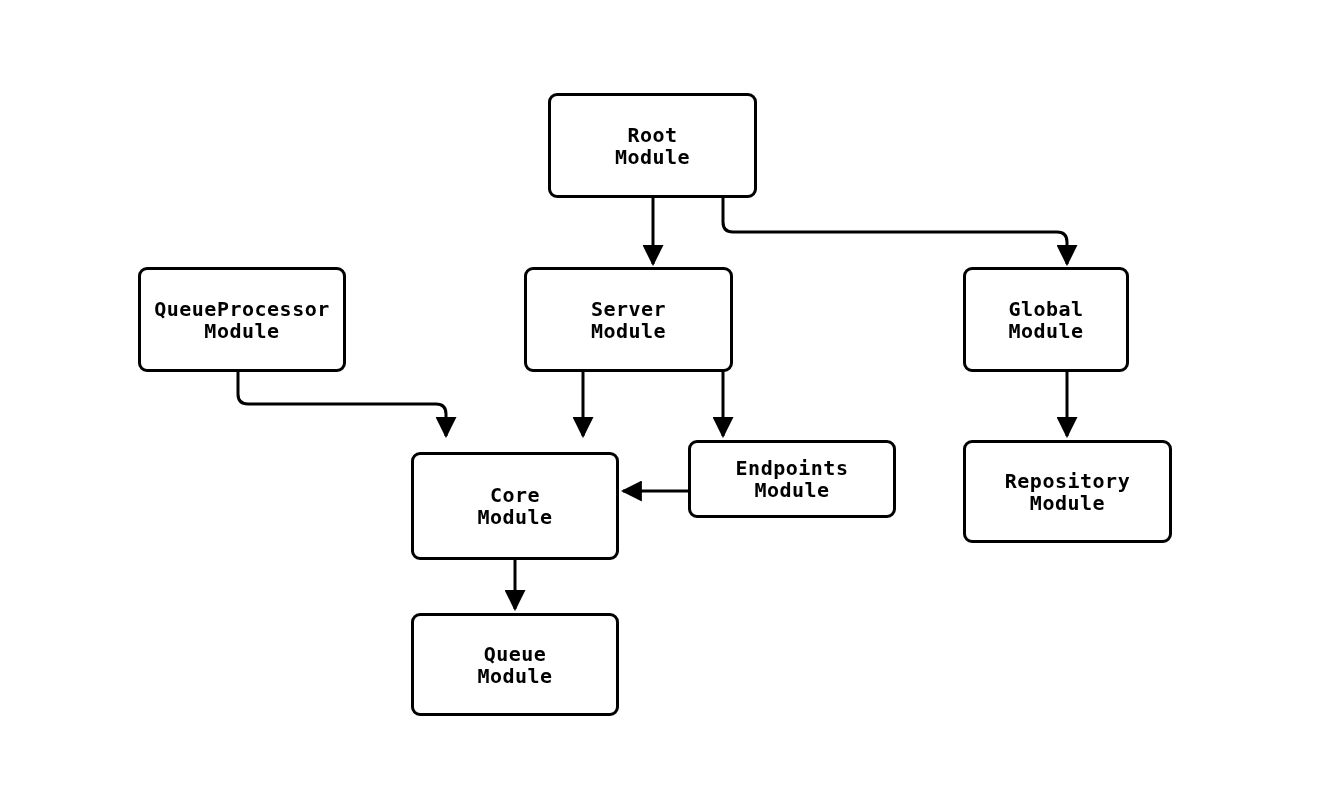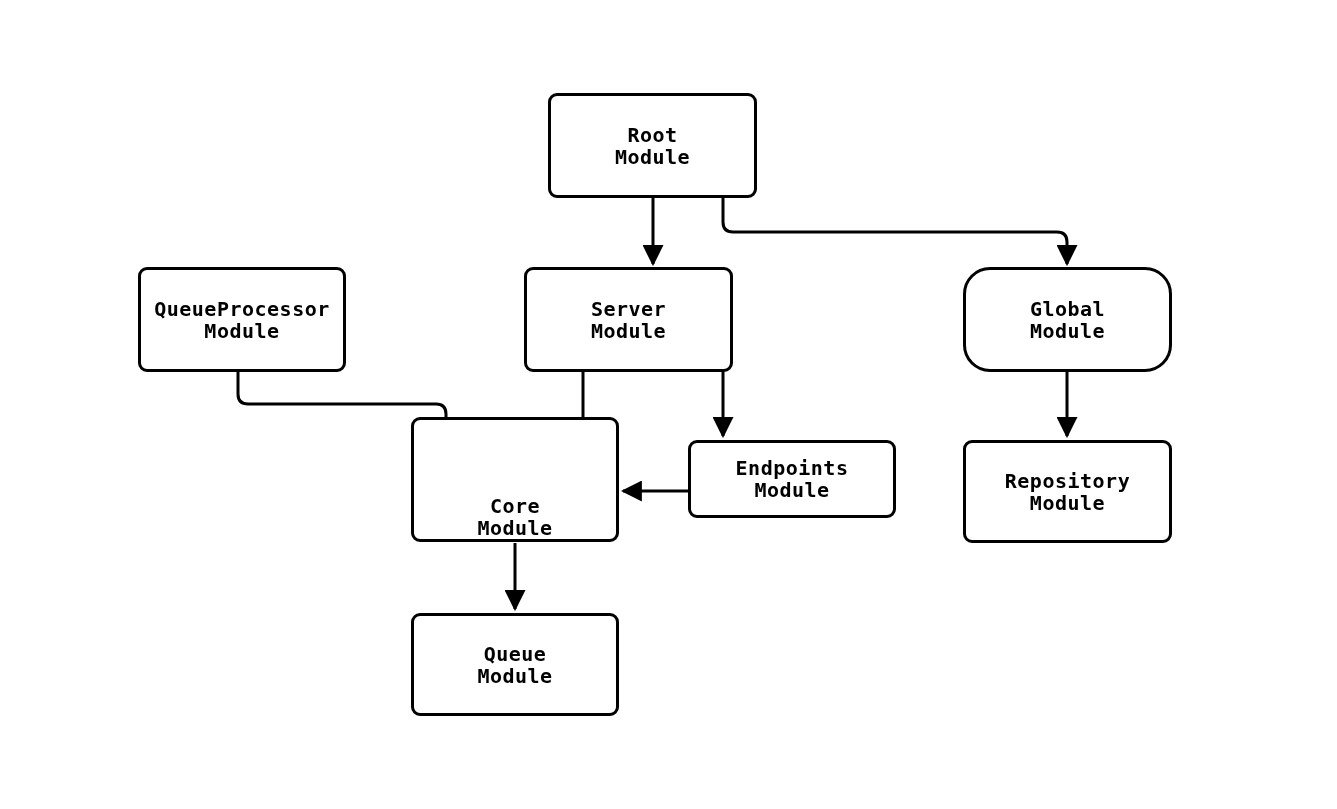--- a/index.html
+++ b/index.html
@@ -42,22 +42,22 @@
   .node-label {
     font: 700 20px/22px "DejaVu Sans Mono", monospace;
     color: #000000;
     white-space: pre-line;
     letter-spacing: 0.5px;
   }
   
   .n-root        { left: 548px; top:  93px; width: 209px; height: 105px; }
   .n-queueproc   { left: 127px; top: 267px; width: 208px; height: 105px; margin-left: 11px; }
   .n-server      { left: 524px; top: 267px; width: 209px; height: 105px; }
-  .n-global      { left: 963px; top: 267px; width: 209px; height: 105px; border-radius: 27px; }
-  .n-core        { left: 411px; top: 417px; width: 208px; height: 125px; align-items: flex-end; }
+  .n-global      { left: 963px; top: 267px; width: 166px; height: 105px; }
+  .n-core        { left: 411px; top: 452px; width: 208px; height: 108px; }
   .n-endpoints   { left: 688px; top: 440px; width: 208px; height: 78px; }
   .n-repository  { left: 963px; top: 440px; width: 209px; height: 103px; text-align: center; }
   .n-queue       { left: 411px; top: 613px; width: 208px; height: 103px; }
 </style>
 </head>
 <body>
 
 <div class="stage">
 
   <svg class="edges-layer" width="1337" height="809" viewBox="0 0 1337 809" xmlns="http://www.w3.org/2000/svg">

